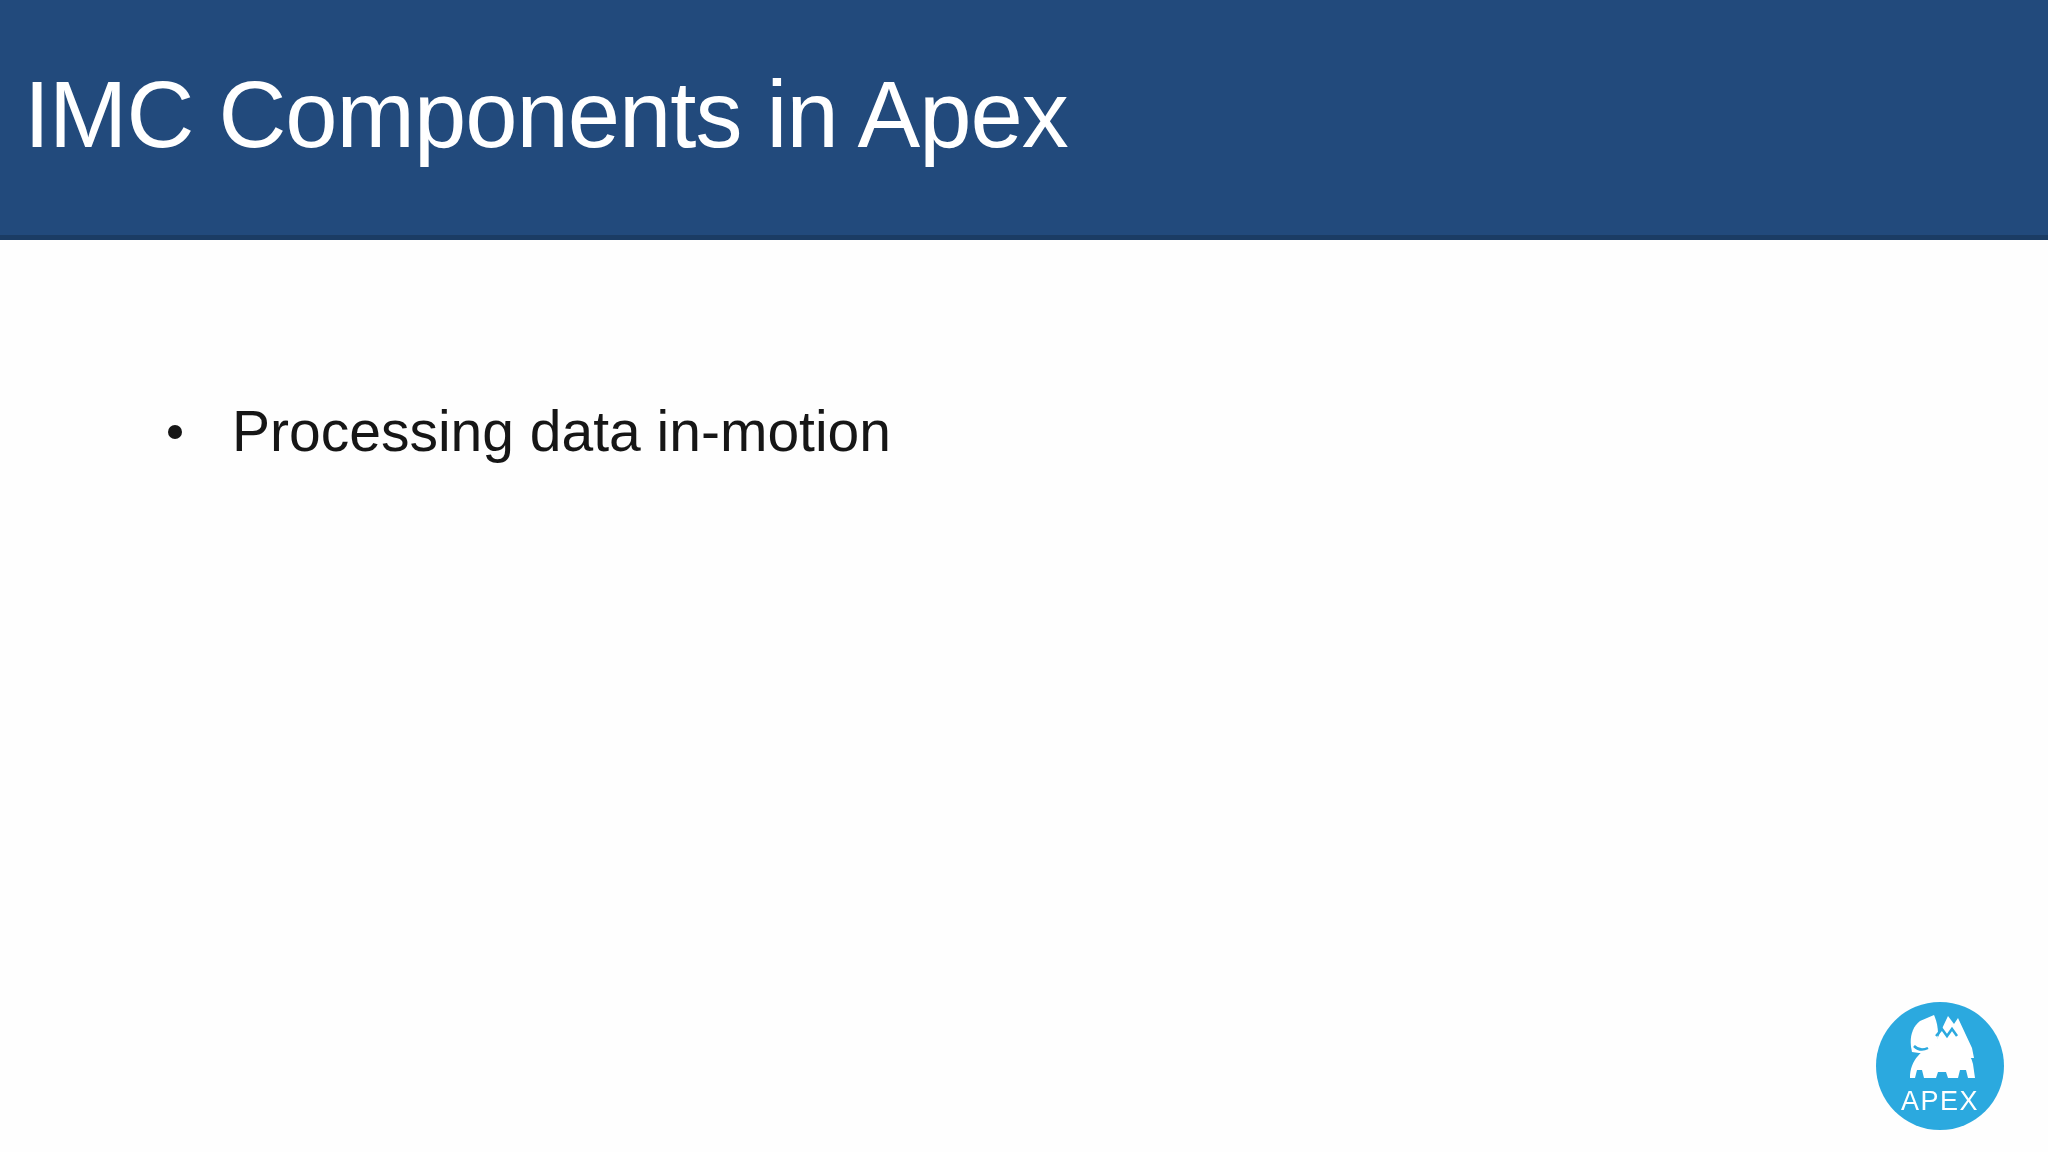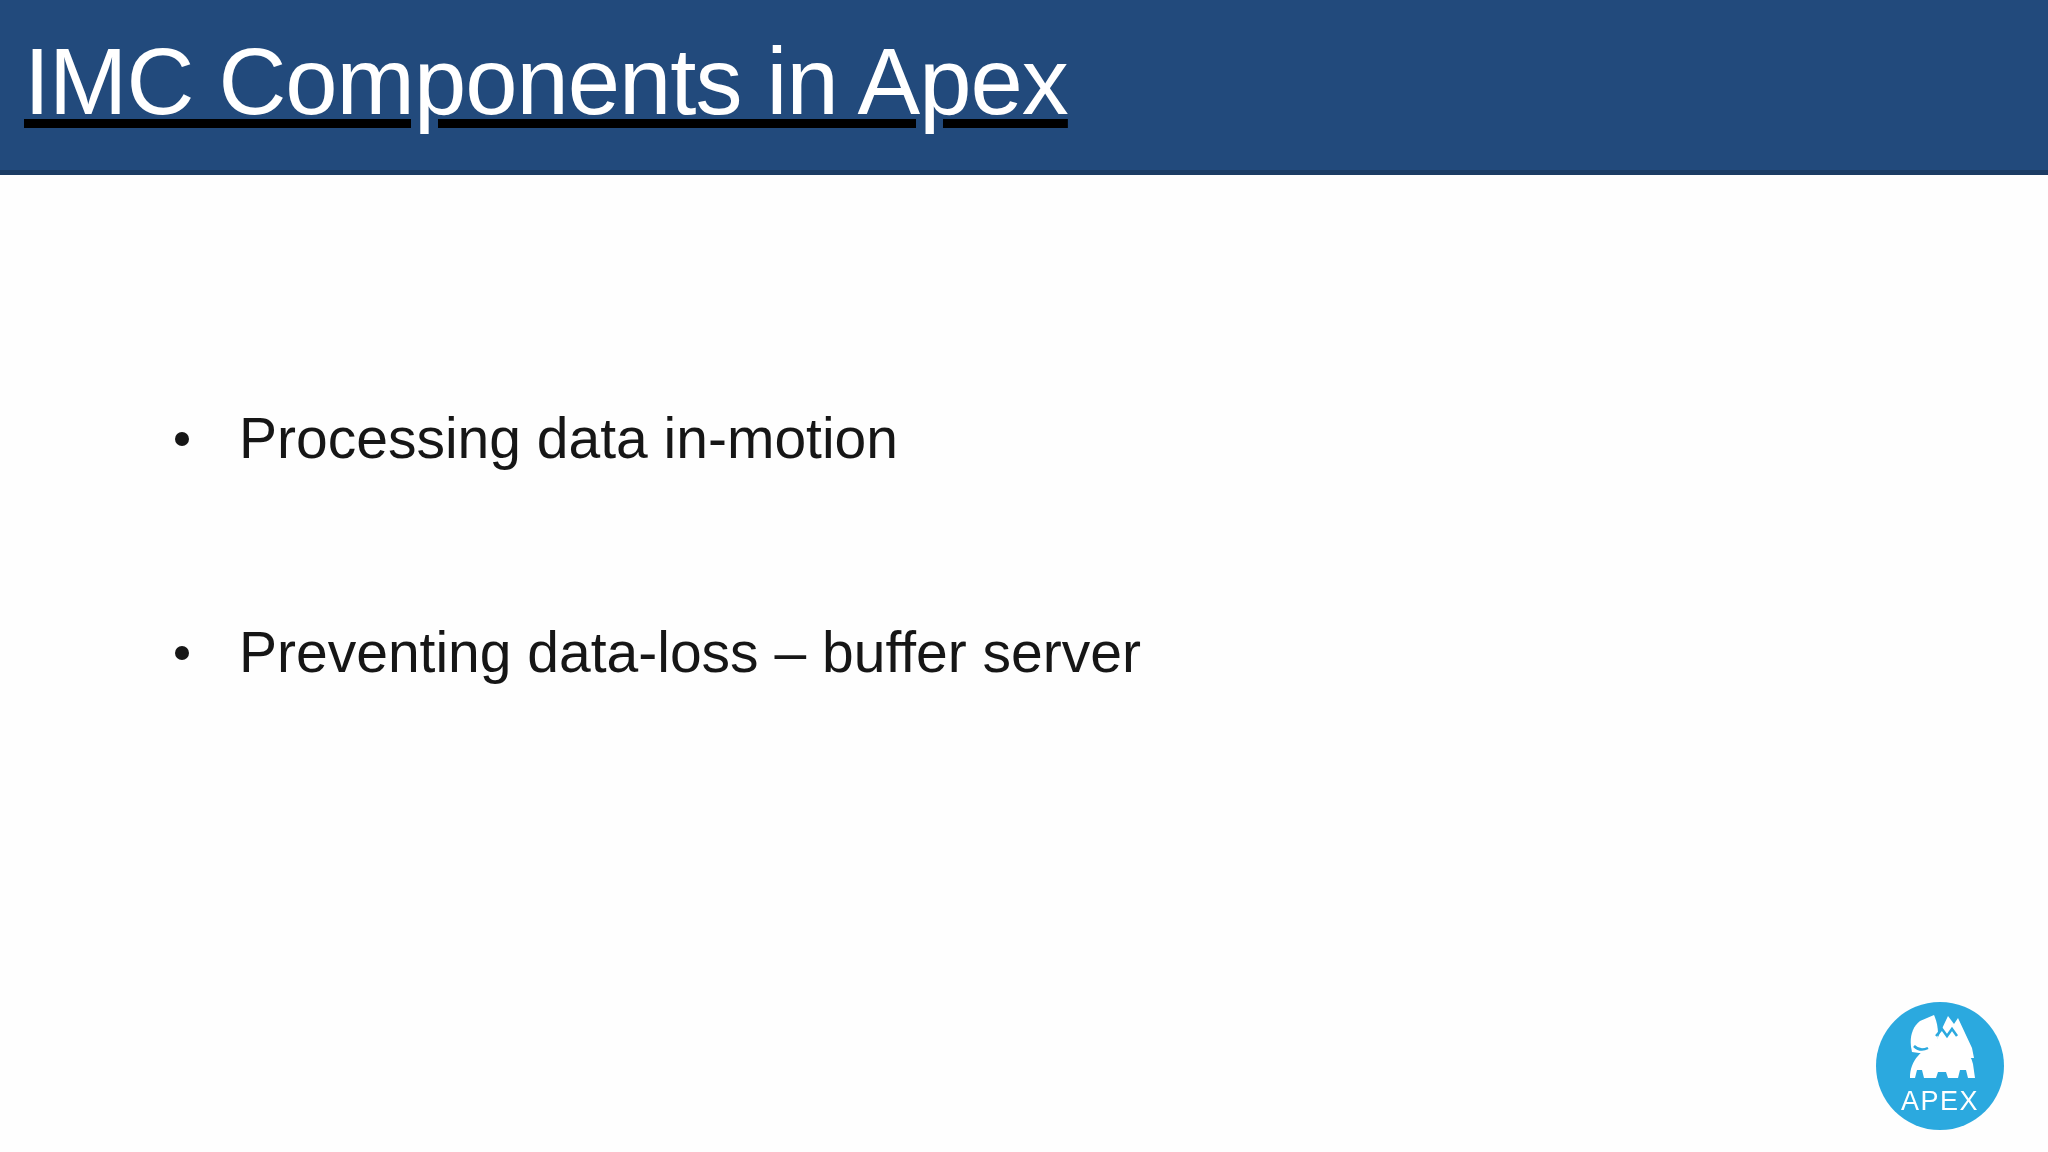--- a/index.html
+++ b/index.html
@@ -13,43 +13,42 @@
     width: 2048px;
     height: 1152px;
     background: #fefefe;
     overflow: hidden;
   }
   .header {
     position: absolute;
     top: 0;
     left: 0;
     width: 100%;
-    height: 175px;
+    height: 240px;
     background: #224a7c;
     border-bottom: 5px solid #1b3c64;
     display: flex;
     align-items: center;
     box-sizing: border-box;
-    text-decoration: underline;
   }
   .header h1 {
     margin: 0;
     padding: 0 0 6px 24px;
     color: #ffffff;
     font-size: 94px;
     font-weight: 400;
     letter-spacing: -1px;
     line-height: 1;
     white-space: nowrap;
   }
   .bullets {
     position: absolute;
     left: 168px;
     top: 403px;
-    margin: 7px;
+    margin: 0;
     padding: 0;
     list-style: none;
   }
   .bullets li {
     display: flex;
     align-items: center;
     height: 57px;
     margin-bottom: 157px;
     color: #161616;
     font-size: 57px;
@@ -80,24 +79,20 @@
 
   <div class="header">
     <h1>IMC Components in Apex</h1>
   </div>
 
   <ul class="bullets">
     <li>
       <span class="bullet-dot"></span>
       <span>Processing data in-motion</span>
     </li>
-    <li>
-      <span class="bullet-dot"></span>
-      <span>Preventing data-loss – buffer server</span>
-    </li>
   </ul>
 
   <div class="logo">
     <svg viewBox="0 0 128 128" width="128" height="128">
       <circle cx="64" cy="64" r="64" fill="#2BA9DF"></circle>
       <g fill="#ffffff">
 
         <path d="M54 52 L72 14 L78 22 L82 16 L96 46 L98 56 L54 56 Z"></path>
 
         <path d="M34 76

